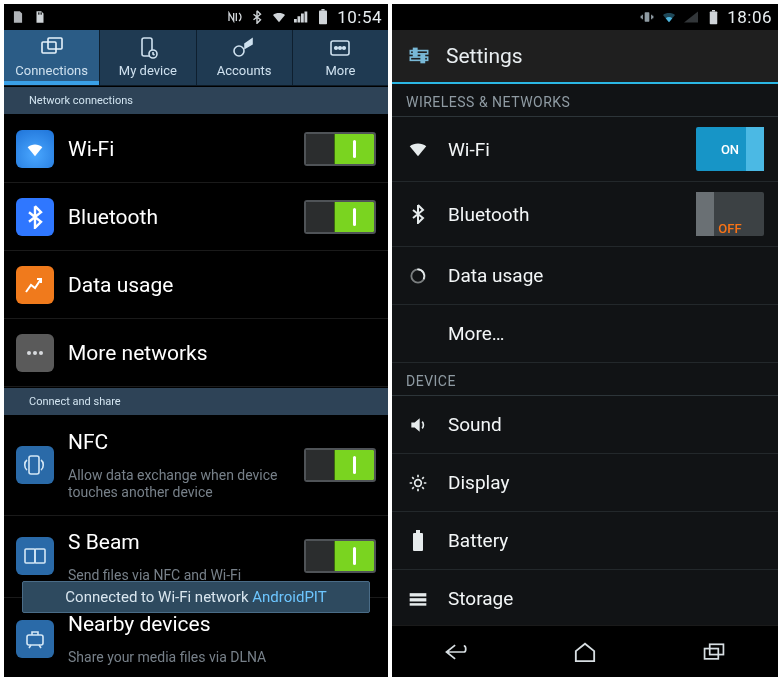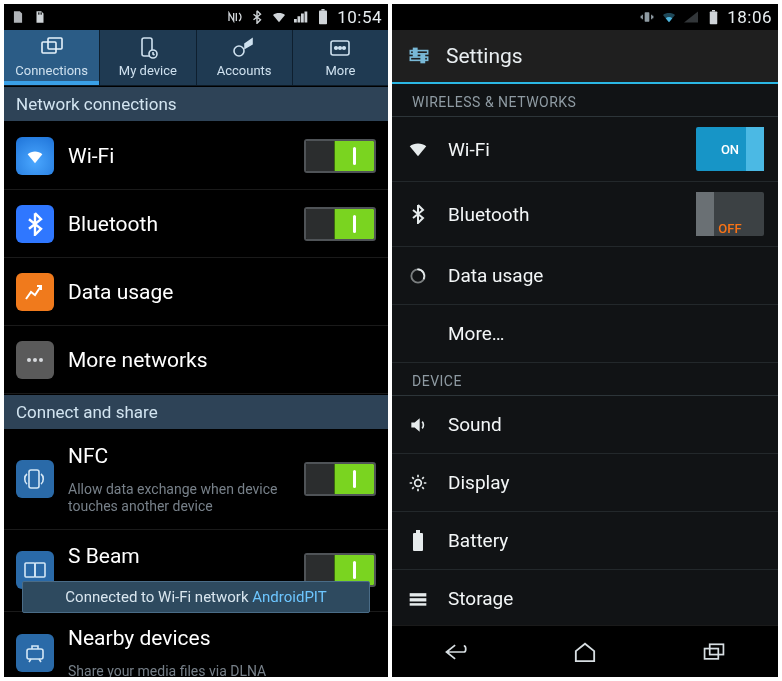--- a/index.html
+++ b/index.html
@@ -56,22 +56,22 @@
   .tab:last-child { border-right: none; }
   .tab.active {
     background: #2b5c86;
     box-shadow: inset 0 -4px 0 #3aa0e7;
   }
   .tab .tab-ico { width: 26px; height: 22px; display:flex; align-items:center; justify-content:center; }
   
   .section-hdr {
     background: #2e4357;
     color: #d2e4f0;
-    font-size: 17px;
-    padding: 7px 12px;
+    font-size: 11px;
+    padding: 7px 25px;
     border-top: 1px solid #000;
     border-bottom: 1px solid #000;
   }
   
   .row {
     display: flex;
     align-items: center;
     padding: 14px 12px;
     min-height: 68px;
     gap: 14px;
@@ -132,21 +132,21 @@
     font-size: 21px;
   }
   .ab-ico {
     width: 30px; height: 30px;
     display:flex; align-items:center; justify-content:center;
   }
   .section-hdr-r {
     color: #8f9ba3;
     font-size: 14px;
     letter-spacing: 0.5px;
-    padding: 10px 20px 6px;
+    padding: 10px 14px 6px;
     border-bottom: 1px solid #2d3539;
   }
   .rowr {
     display: flex;
     align-items: center;
     min-height: 58px;
     padding: 10px 14px;
     gap: 18px;
     color: #f3f6f7;
     font-size: 19px;

